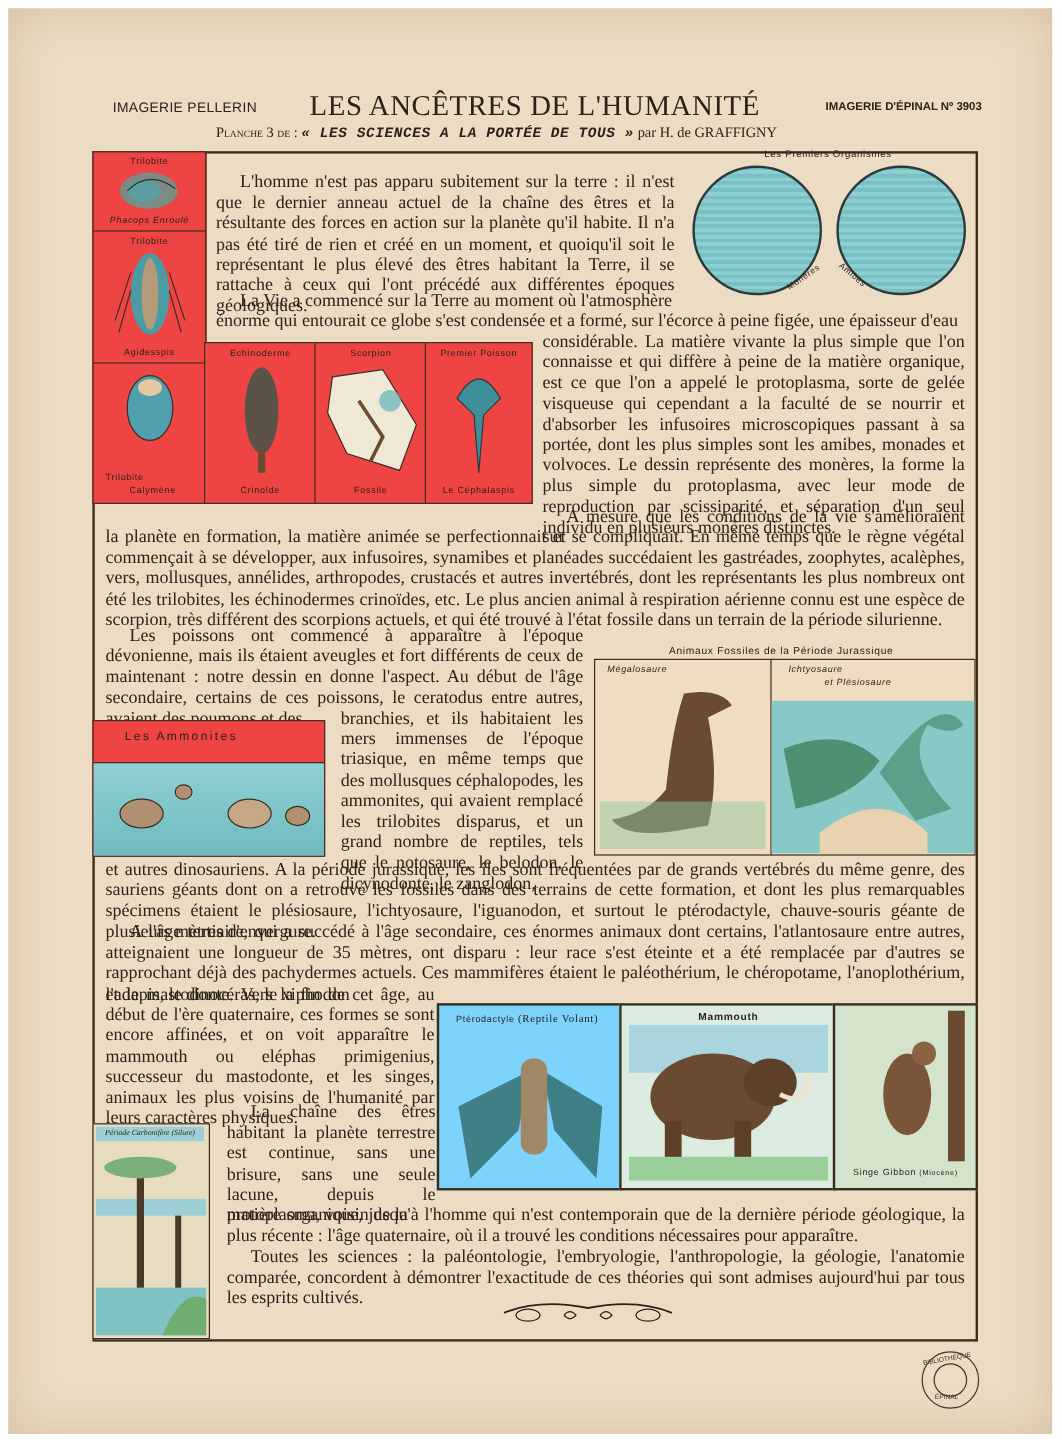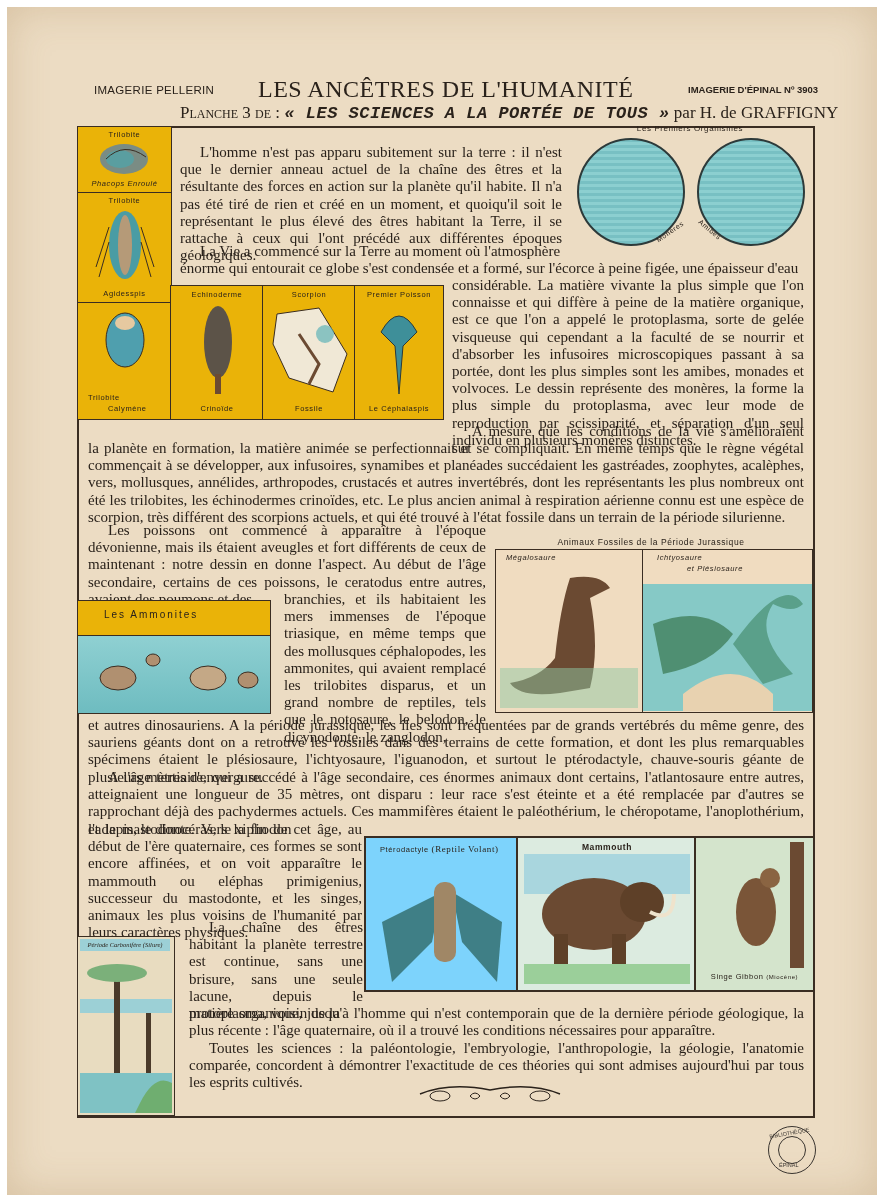--- a/index.html
+++ b/index.html
@@ -1,25 +1,25 @@
 <!DOCTYPE html>
 <html><head>
 <meta charset="utf-8">
 <style>
   html, body { margin:0; padding:0; }
   body { width:885px; height:1200px; background:#ffffff; position:relative; overflow:hidden; font-family:"Liberation Serif", serif; color:#2a221b; }
   .sheet { position:absolute; left:7px; top:7px; width:870px; height:1188px; background:#ecdcc3; box-shadow:inset 0 0 40px rgba(150,110,60,0.25); }
   .hdr-left { position:absolute; left:78px; top:84px; font-family:"Liberation Sans", sans-serif; font-size:11.5px; letter-spacing:0.3px;margin-left:16px; }
   .hdr-title { position:absolute; left:258px; top:76px; font-size:24px; letter-spacing:0.5px; }
   .hdr-right { position:absolute; left:688px; top:84px; font-family:"Liberation Sans", sans-serif; font-size:9.5px; font-weight:bold; }
-  .hdr-sub { position:absolute; left:180px; top:103px; font-size:17px; }
+  .hdr-sub { position:absolute; left:180px; top:103px; font-size:12px; }
   .hdr-sub .sc { font-variant:small-caps; }
   .hdr-sub .series { font-weight:bold; font-style:italic; font-family:"Liberation Mono", monospace; letter-spacing:0.5px; }
   .frame { position:absolute; left:77px; top:126px; width:734px; height:988px; border:2px solid #3a2d22; }
-  .box { position:absolute; border:1.5px solid #3a2d22; background:#eab308; }
+  .box { position:absolute; border:1.5px solid #3a2d22; background:#ef4444; }
   .cap { position:absolute; font-family:"Liberation Sans", sans-serif; font-size:7.5px; letter-spacing:0.6px; text-align:center; width:100%; }
   .txt { position:absolute; font-size:15px; line-height:17.2px; text-align:justify; }
   .txt p { margin:0; }
   .ind { text-indent:20px; }
   .pic { position:absolute; }
   .circle { position:absolute; border-radius:50%; border:2px solid #2d3a3a; background:repeating-linear-gradient(0deg,#78c0c3 0 3px,#8ccfd0 3px 6px); }
   .stamp { position:absolute; left:768px; top:1126px; width:46px; height:46px; border:1.5px solid #3a3530; border-radius:50%; }
   .stamp::after { content:""; position:absolute; left:9px; top:9px; width:26px; height:26px; border:1.2px solid #3a3530; border-radius:50%; }
   .stamp-t { position:absolute; font-family:"Liberation Sans", sans-serif; font-size:5.5px; color:#3a3530; }
 </style>

